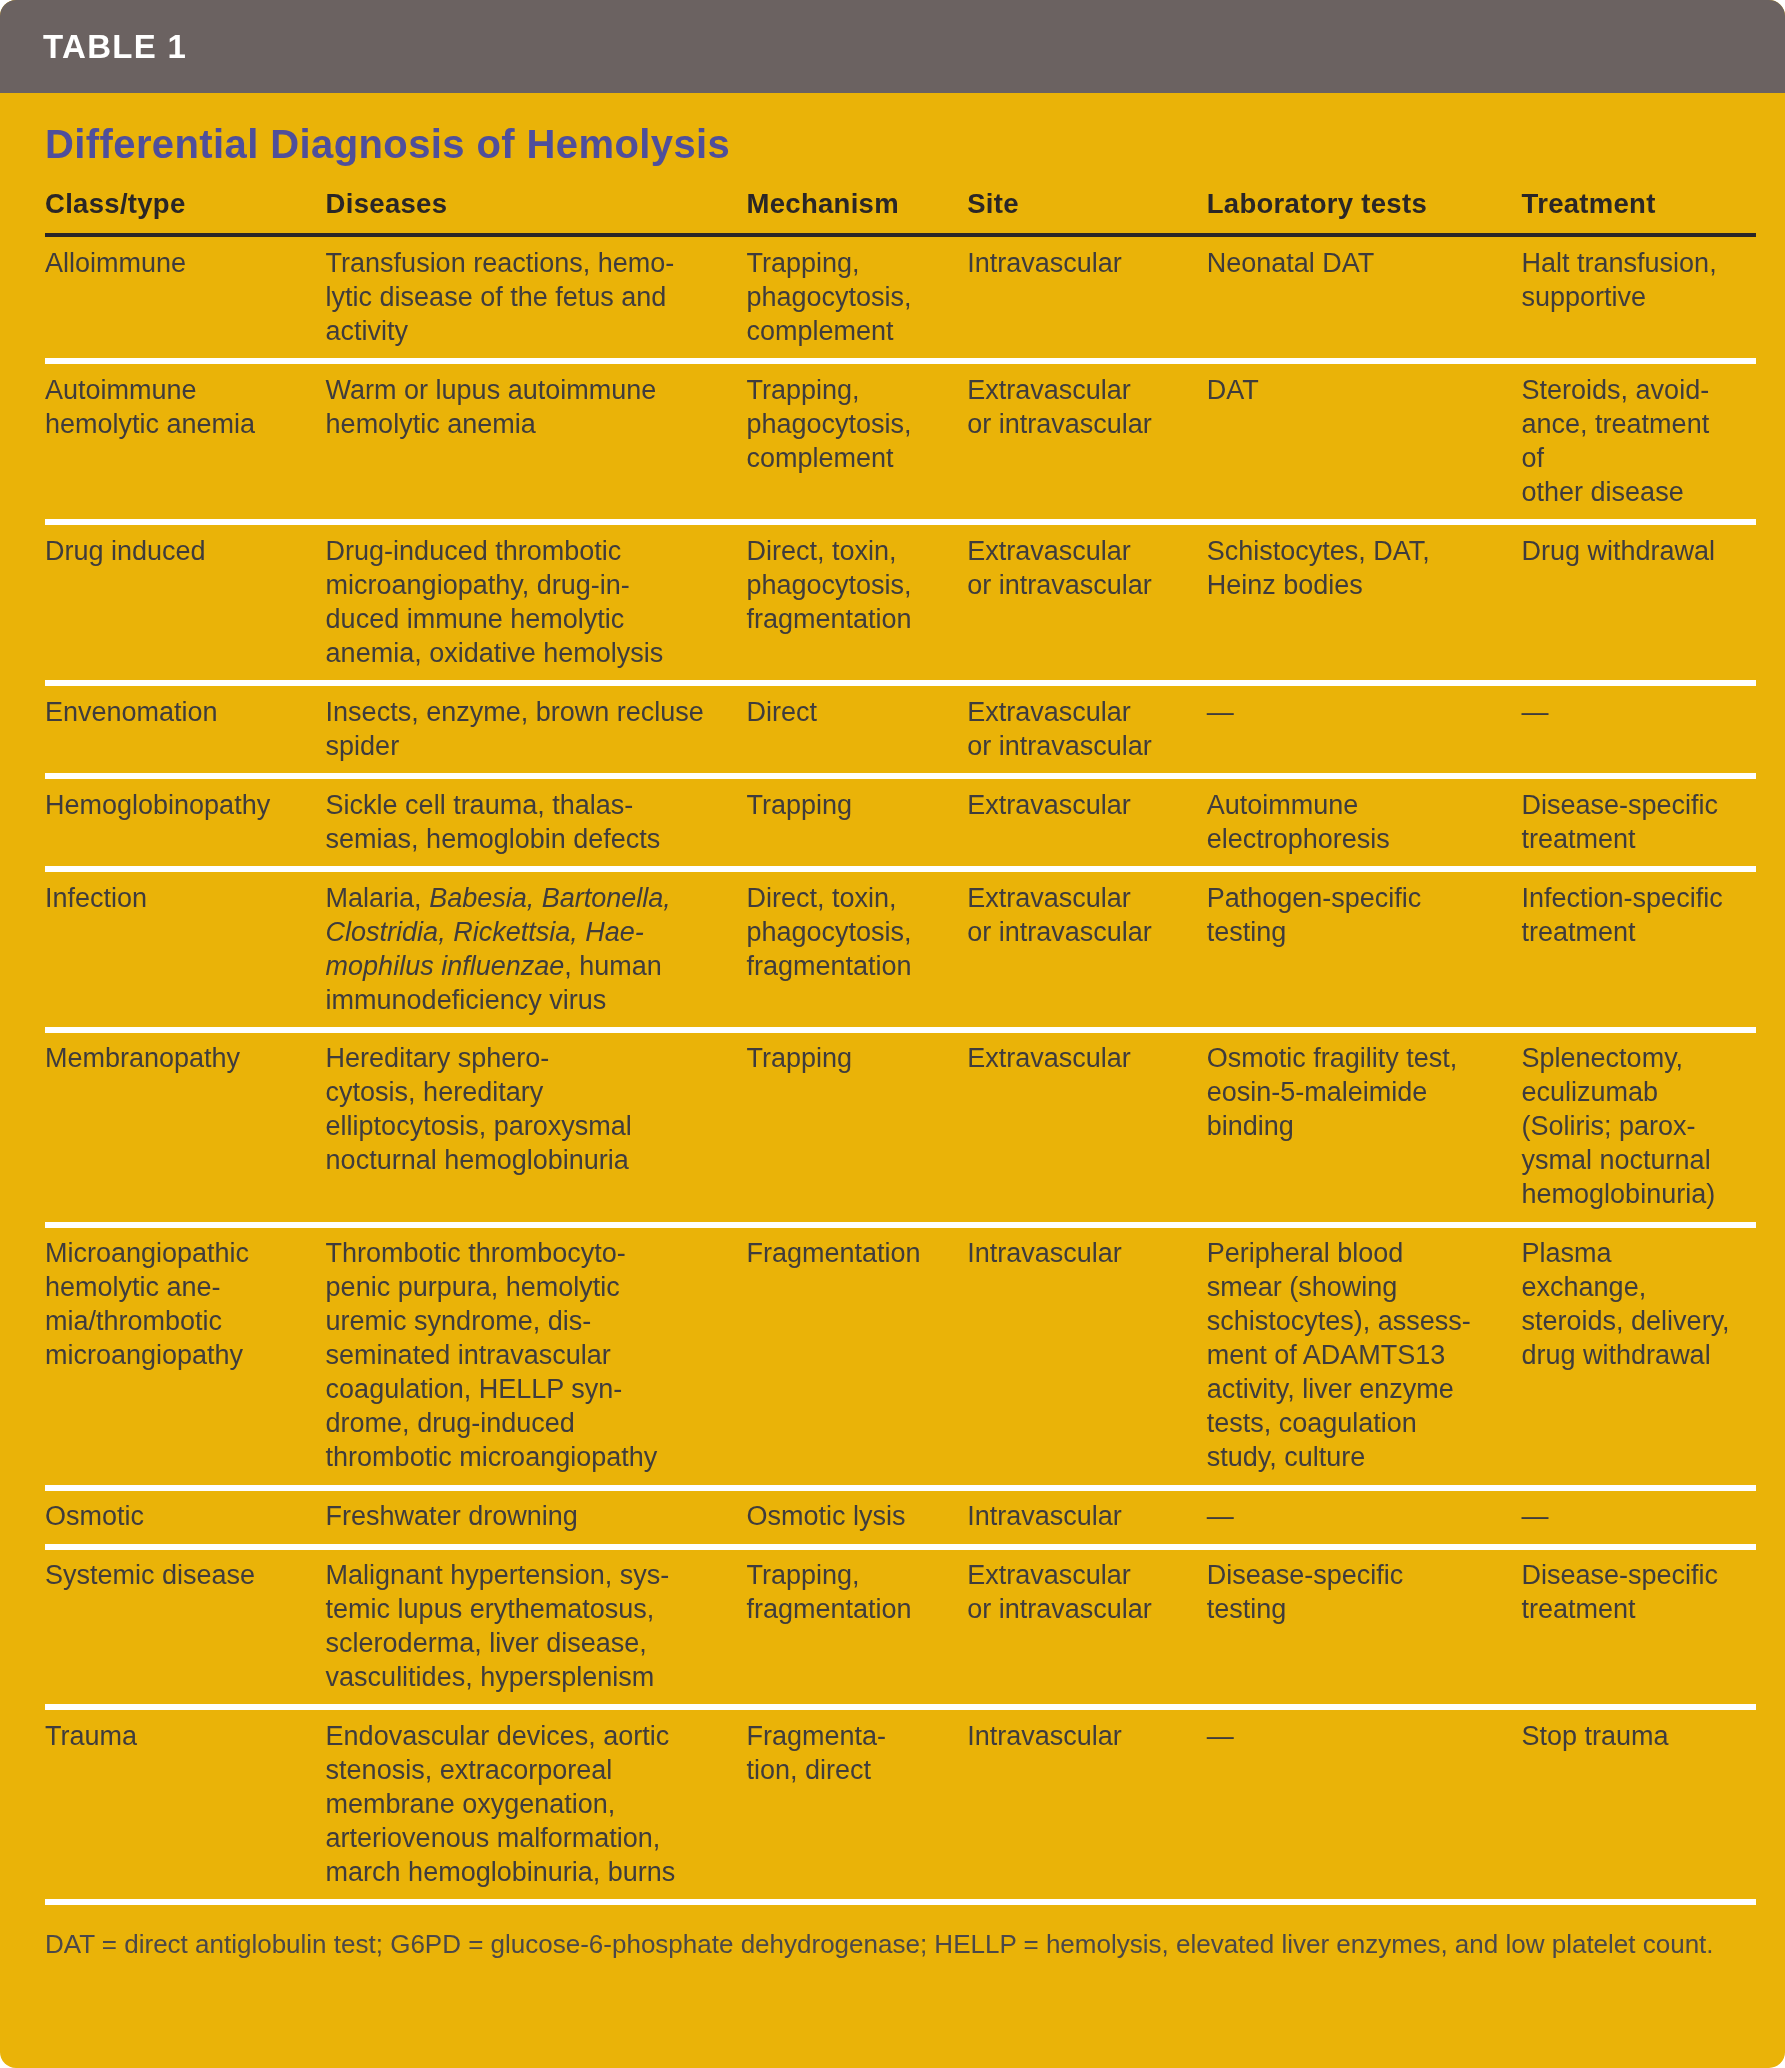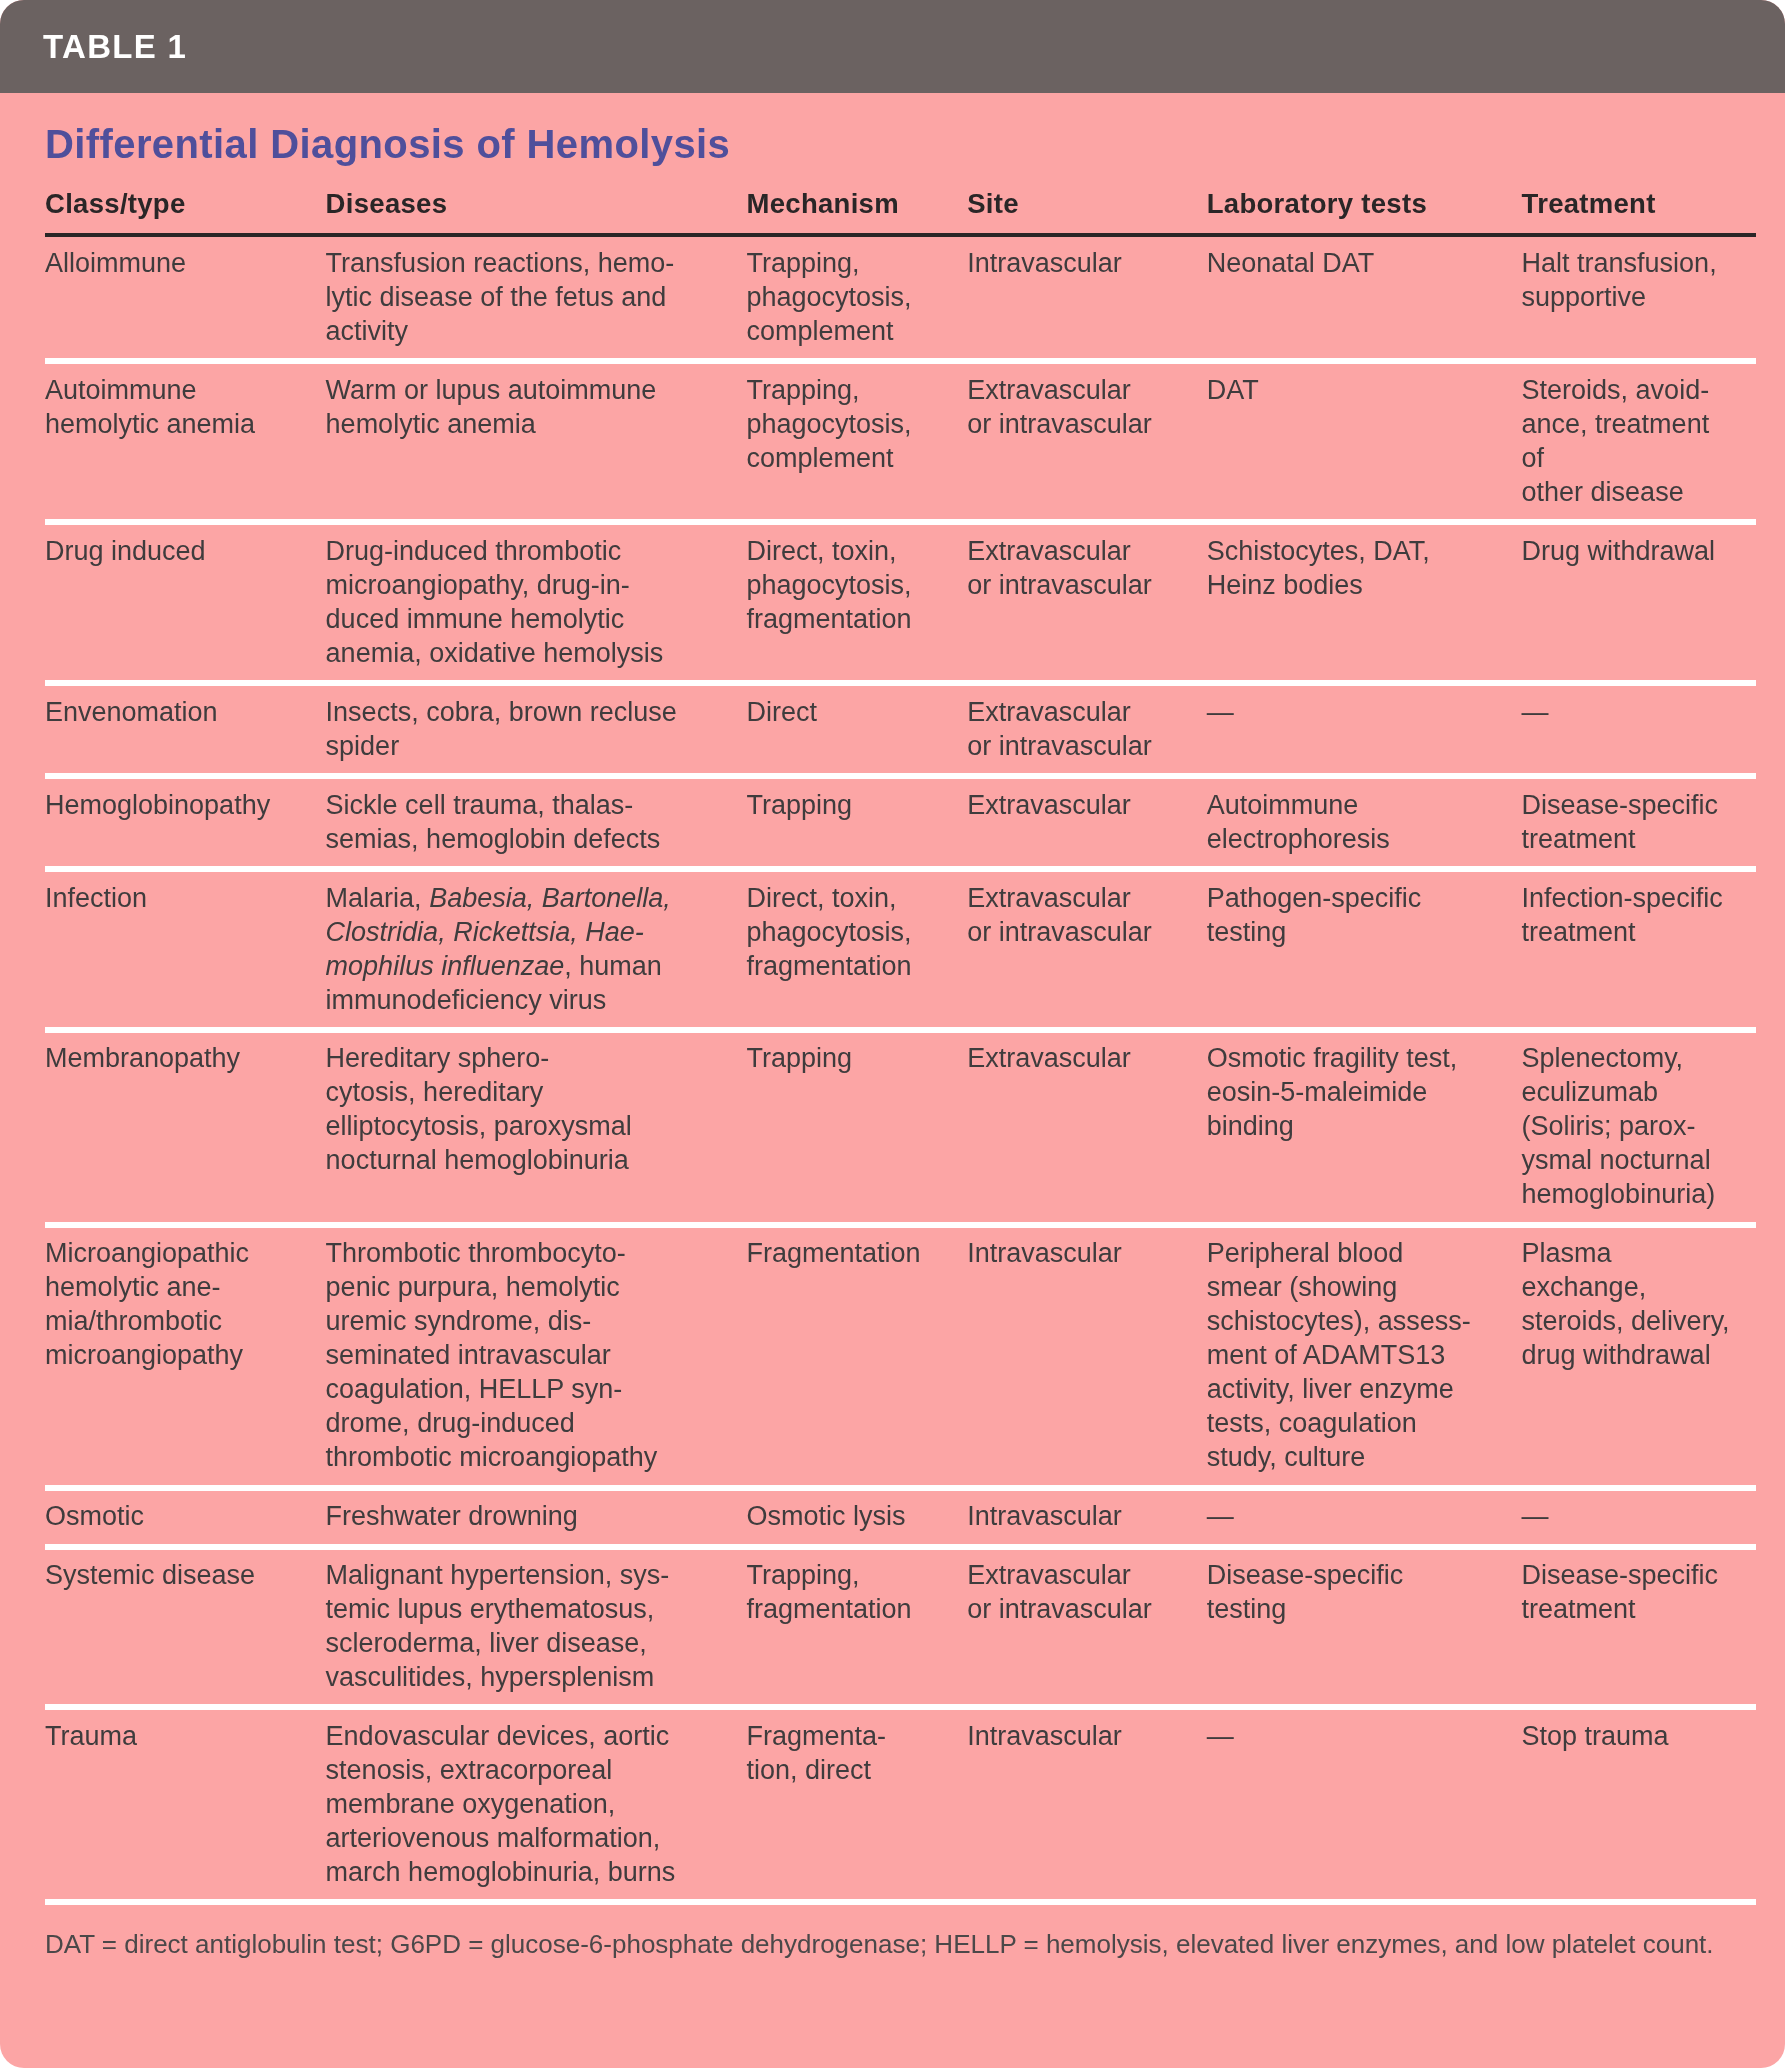--- a/index.html
+++ b/index.html
@@ -9,23 +9,23 @@
     font-family: "Liberation Sans", "DejaVu Sans", sans-serif;
   }
   body {
     width: 1785px;
     height: 2068px;
     position: relative;
   }
   .card {
     position: absolute;
     inset: 0;
-    border-radius: 24px;
+    border-radius: 16px;
     overflow: hidden;
-    background: #fca5a5;
+    background: #eab308;
   }
   .card-header {
     height: 93px;
     background: #6b6261;
     display: flex;
     align-items: center;
     padding-left: 43px;
   }
   .table-label {
     color: #ffffff;
@@ -150,21 +150,21 @@
 phagocytosis,
 fragmentation</td>
             <td>Extravascular
 or intravascular</td>
             <td>Schistocytes, DAT,
 Heinz bodies</td>
             <td>Drug withdrawal</td>
           </tr>
           <tr>
             <td>Envenomation</td>
-            <td>Insects, cobra, brown recluse
+            <td>Insects, enzyme, brown recluse
 spider</td>
             <td>Direct</td>
             <td>Extravascular
 or intravascular</td>
             <td>—</td>
             <td>—</td>
           </tr>
           <tr>
             <td>Hemoglobinopathy</td>
             <td>Sickle cell trauma, thalas-

